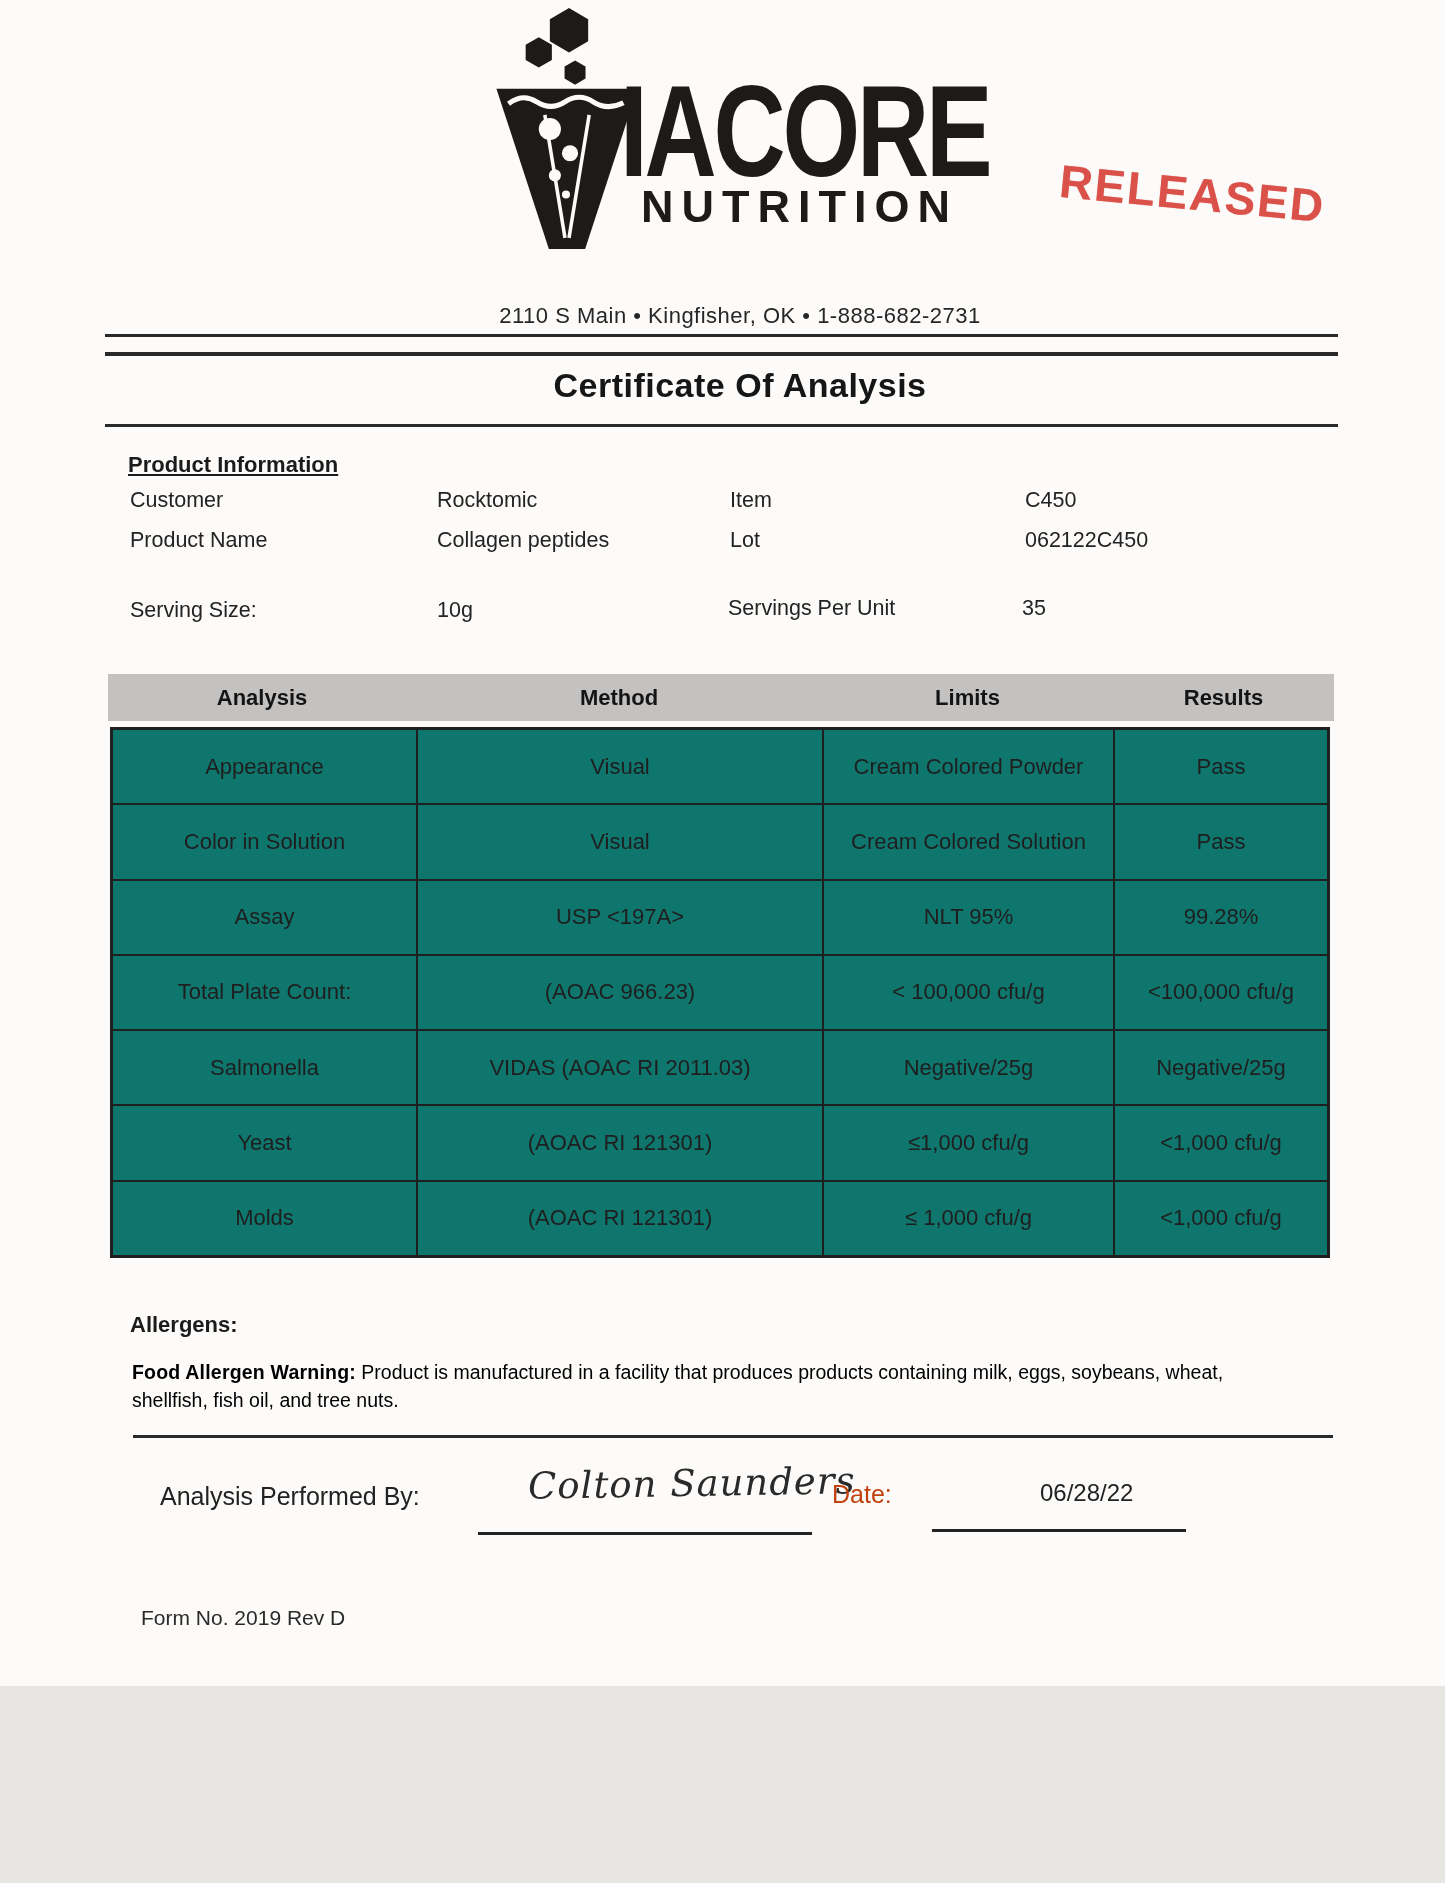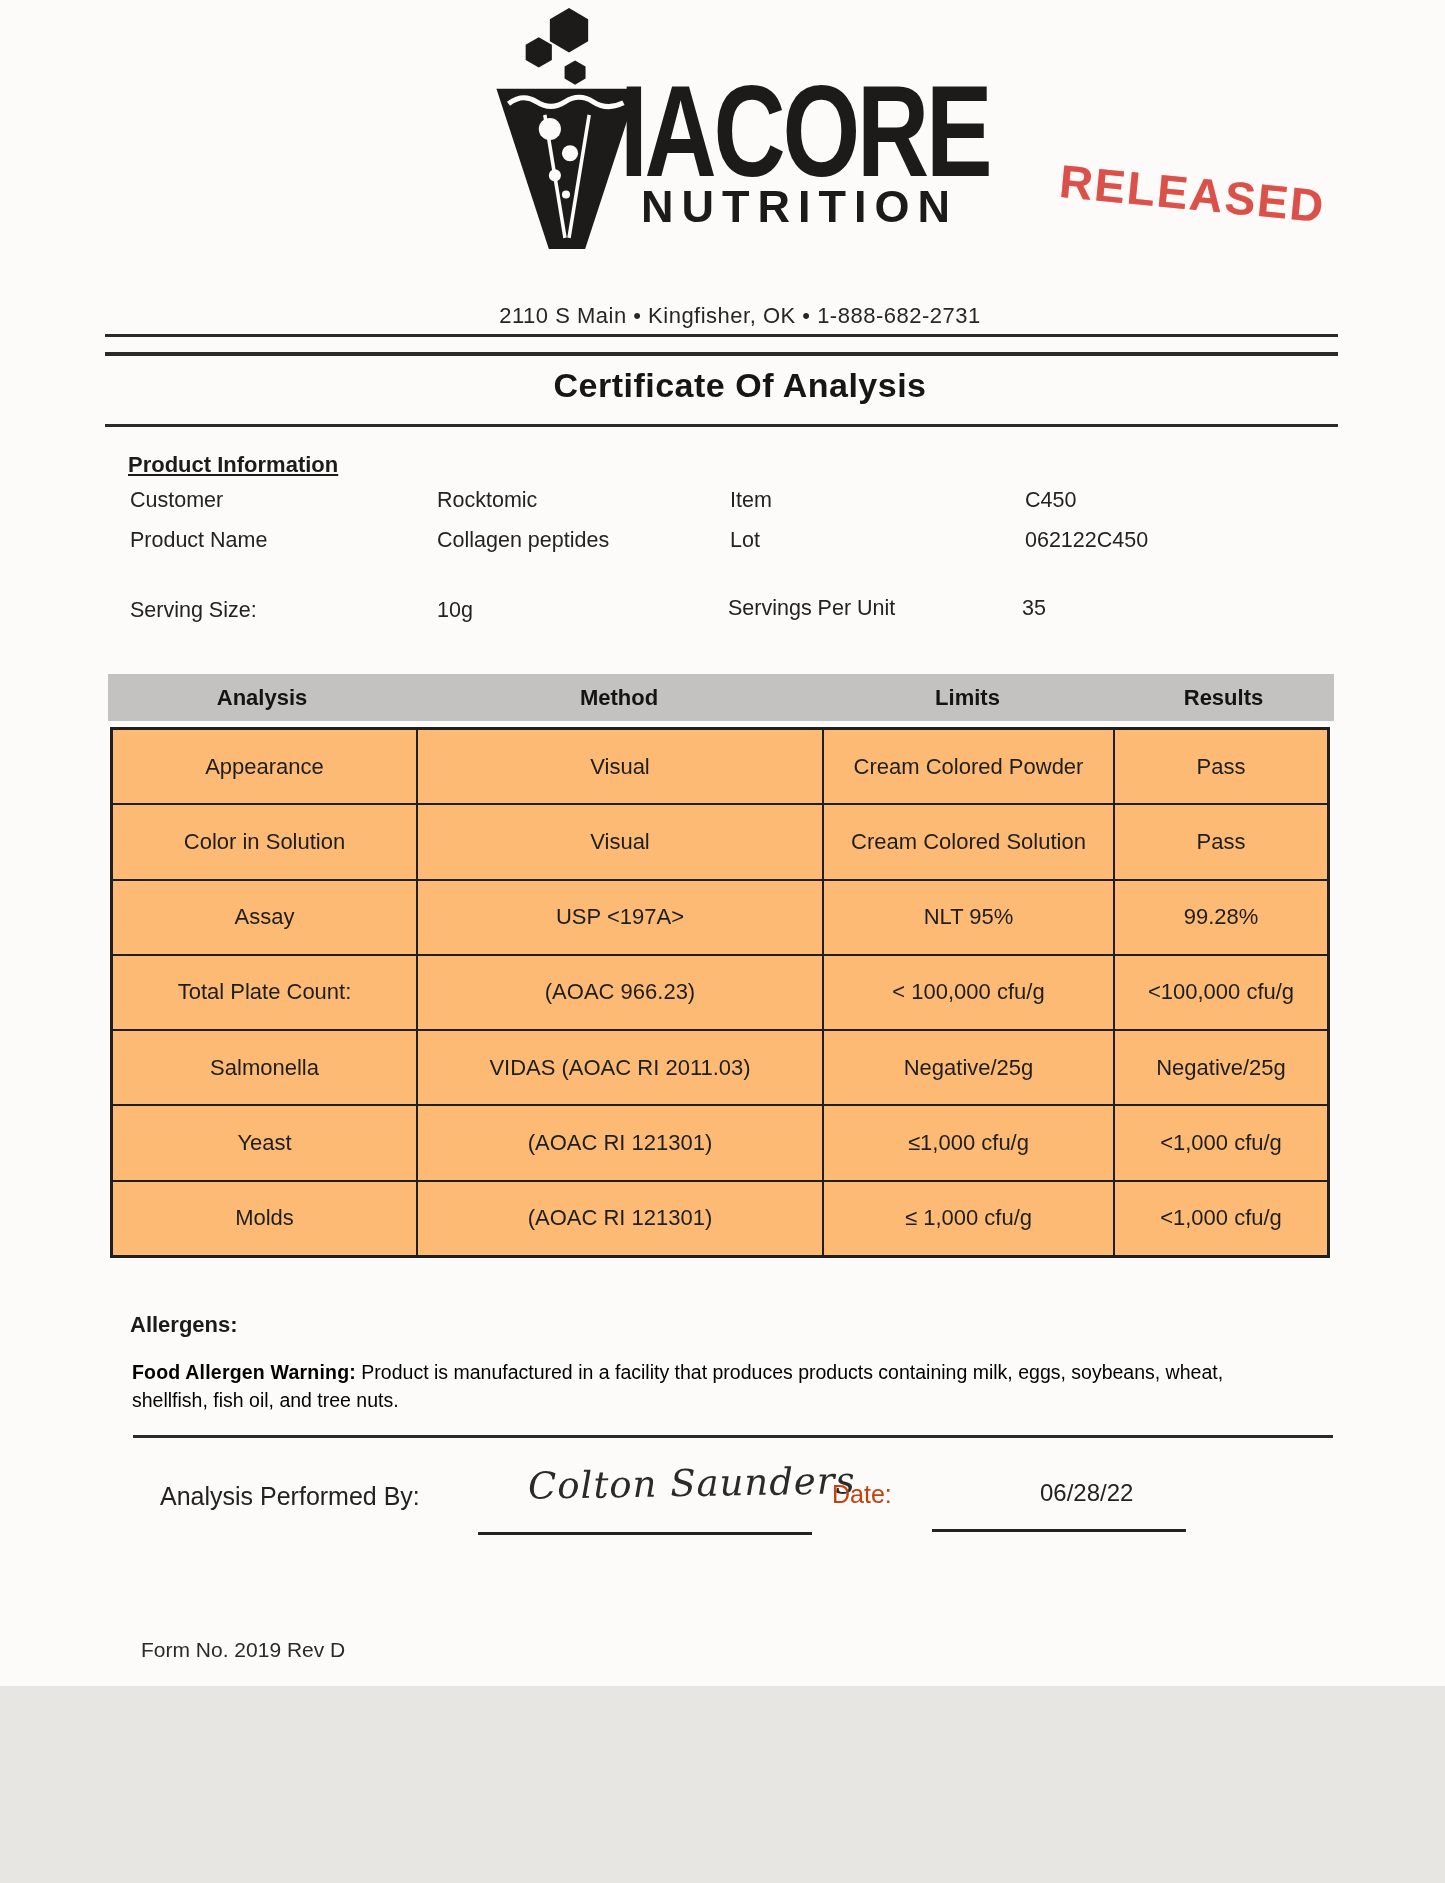--- a/index.html
+++ b/index.html
@@ -73,21 +73,21 @@
   .thcell{
     font-size:22px;font-weight:bold;color:#141414;
     text-align:center;
   }
   .h0{width:308px;}.h1{width:406px;}.h2{width:291px;}.h3{width:221px;}
   .tbody{
     left:110px;top:727px;width:1220px;height:531px;
     border:3px solid #1f1f1f;
     display:flex;flex-direction:column;
     box-sizing:border-box;
-    background:#fdba74;
+    background:#0f766e;
   }
   .trow{flex:1;display:flex;border-top:2.5px solid #1f1f1f;}
   .trow:first-child{border-top:none;}
   .tcell{
     display:flex;align-items:center;justify-content:center;
     font-size:22px;color:#1e1e1e;text-align:center;
     border-left:2.5px solid #1f1f1f;
     box-sizing:border-box;
   }
   .tcell.c0{border-left:none;width:303px;}
@@ -110,21 +110,21 @@
   .sig-label{left:160px;top:1482px;font-size:25px;color:#222;}
   .sig-name{
     left:528px;top:1462px;
     font-family:"DejaVu Serif", serif;
     font-style:italic;font-size:37px;color:#2a2a2a;
     letter-spacing:1px;
     transform:rotate(-1deg);
   }
   .date-label{left:832px;top:1480px;font-size:25px;color:#c2410c;}
   .date-value{left:1040px;top:1479px;font-size:24px;color:#222;}
-  .form-no{left:141px;top:1606px;font-size:21px;color:#2a2a2a;margin-top:32px;}
+  .form-no{left:141px;top:1606px;font-size:21px;color:#2a2a2a;}
 
   .underline{background:#232323;height:2.5px;}
 </style>
 </head>
 <body>
 
 <div class="page">
 
   <svg class="abs" style="left:492px;top:2px;" width="152" height="252" viewBox="0 0 150 250">
 

